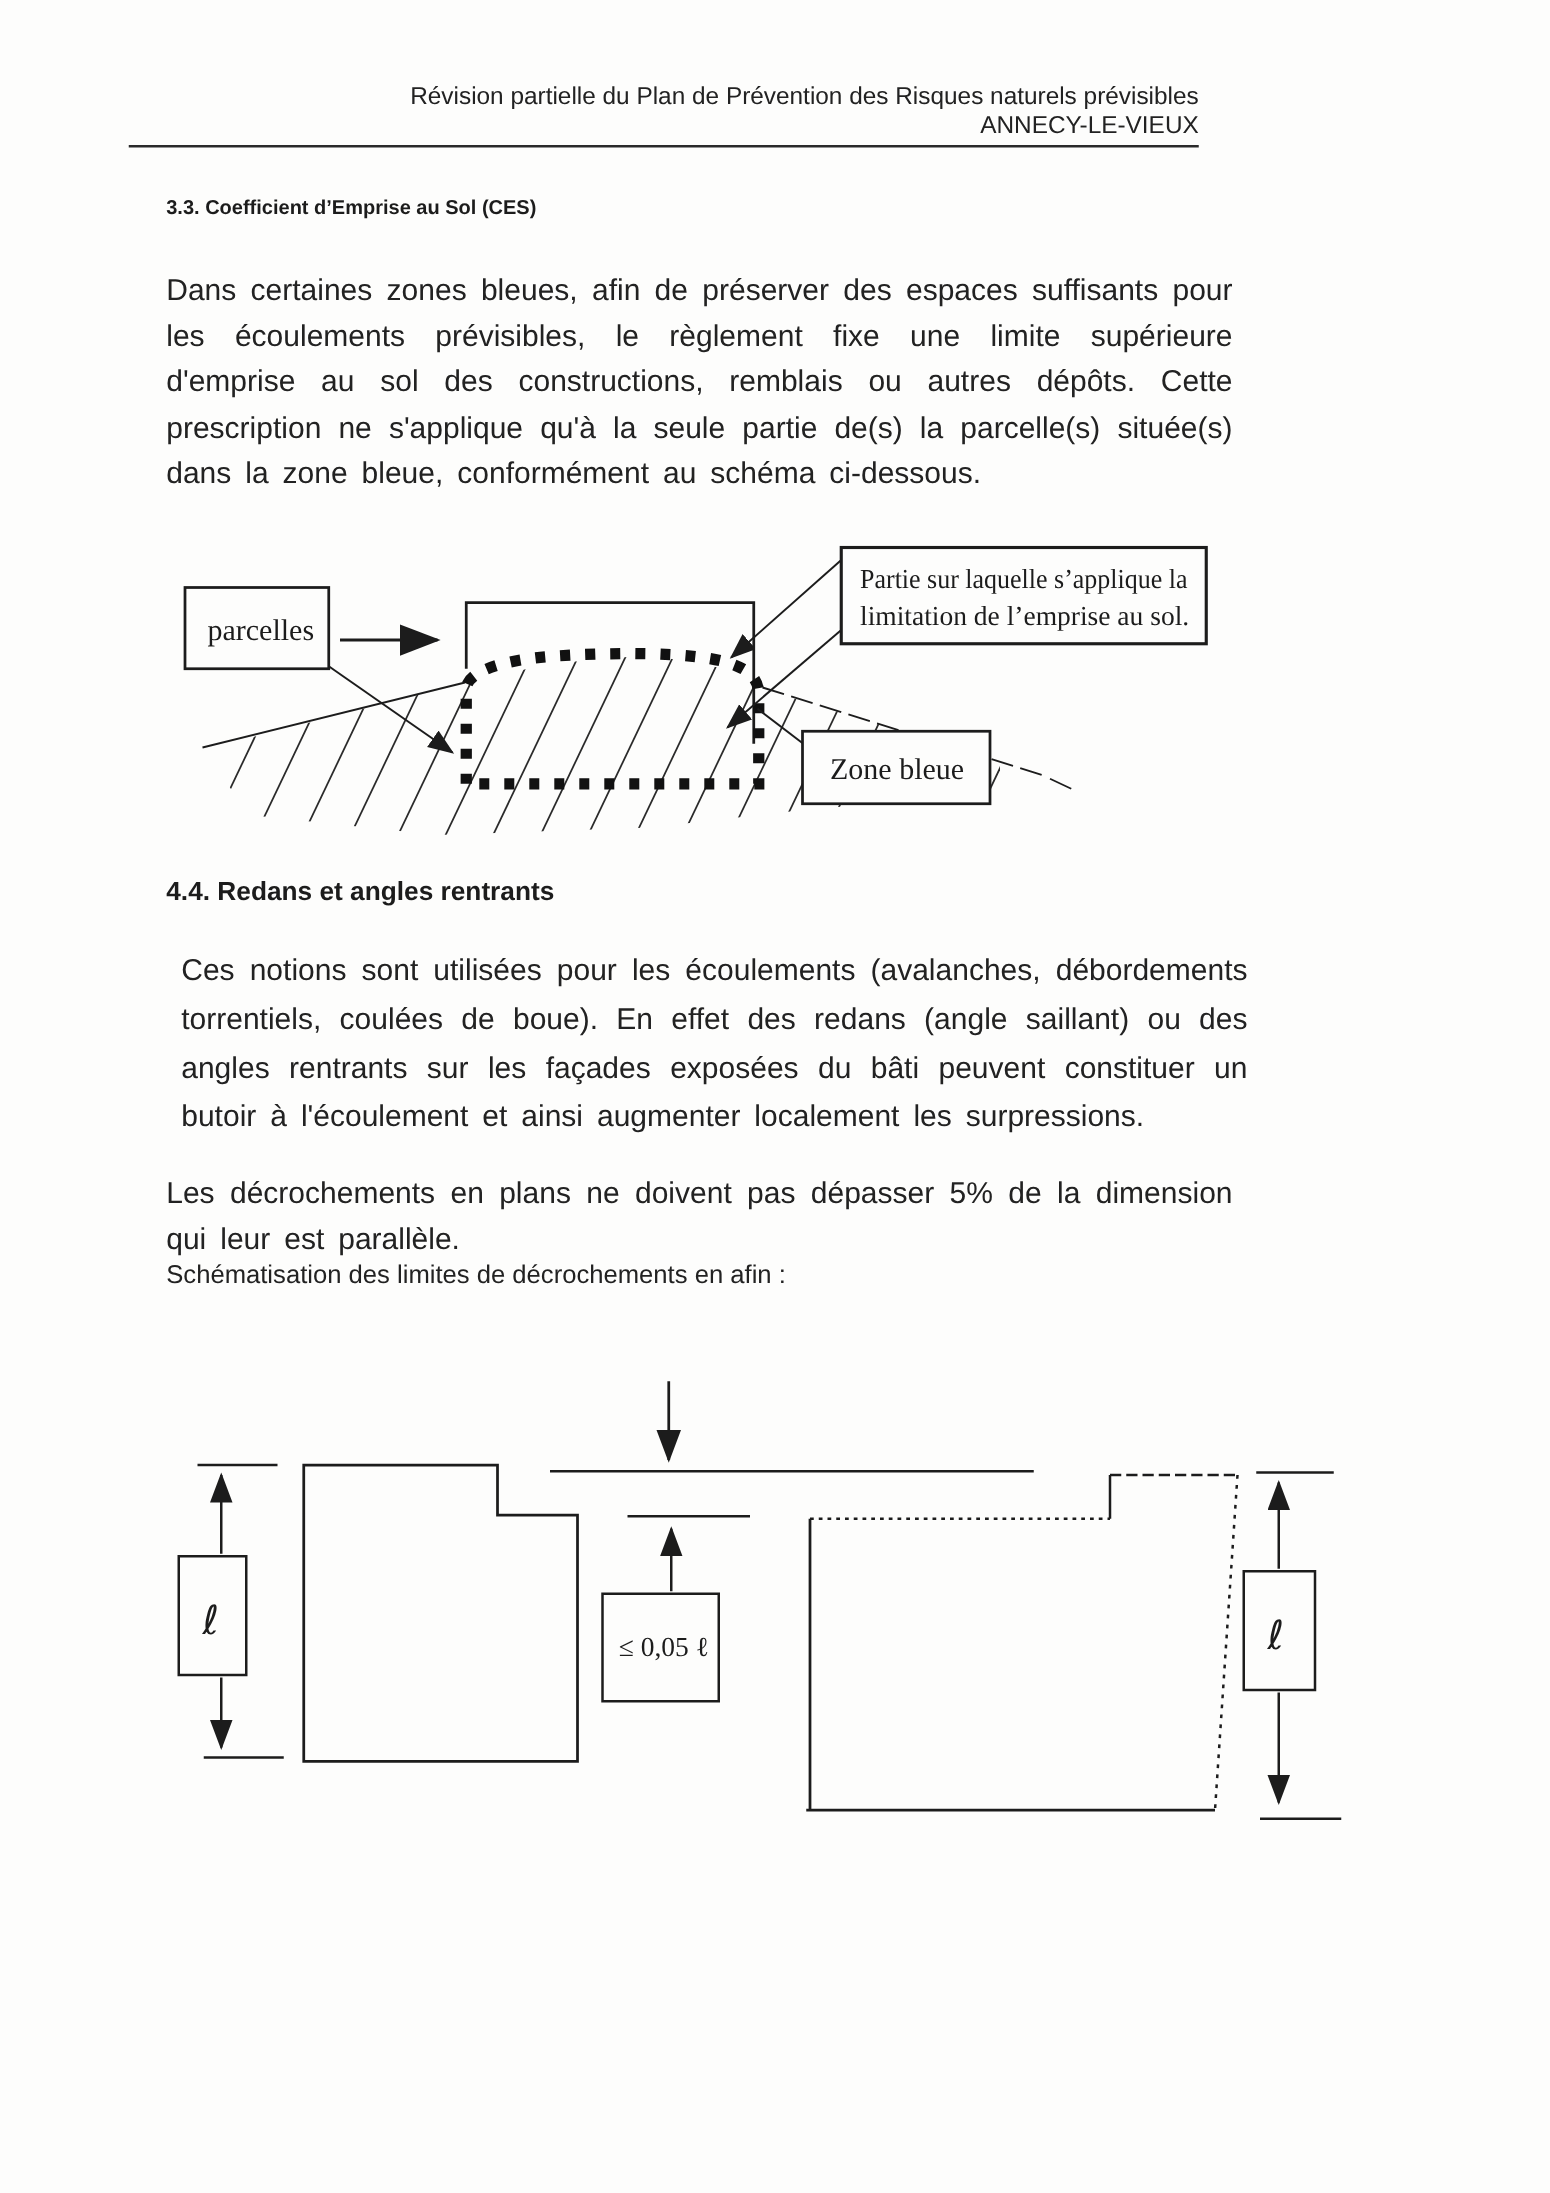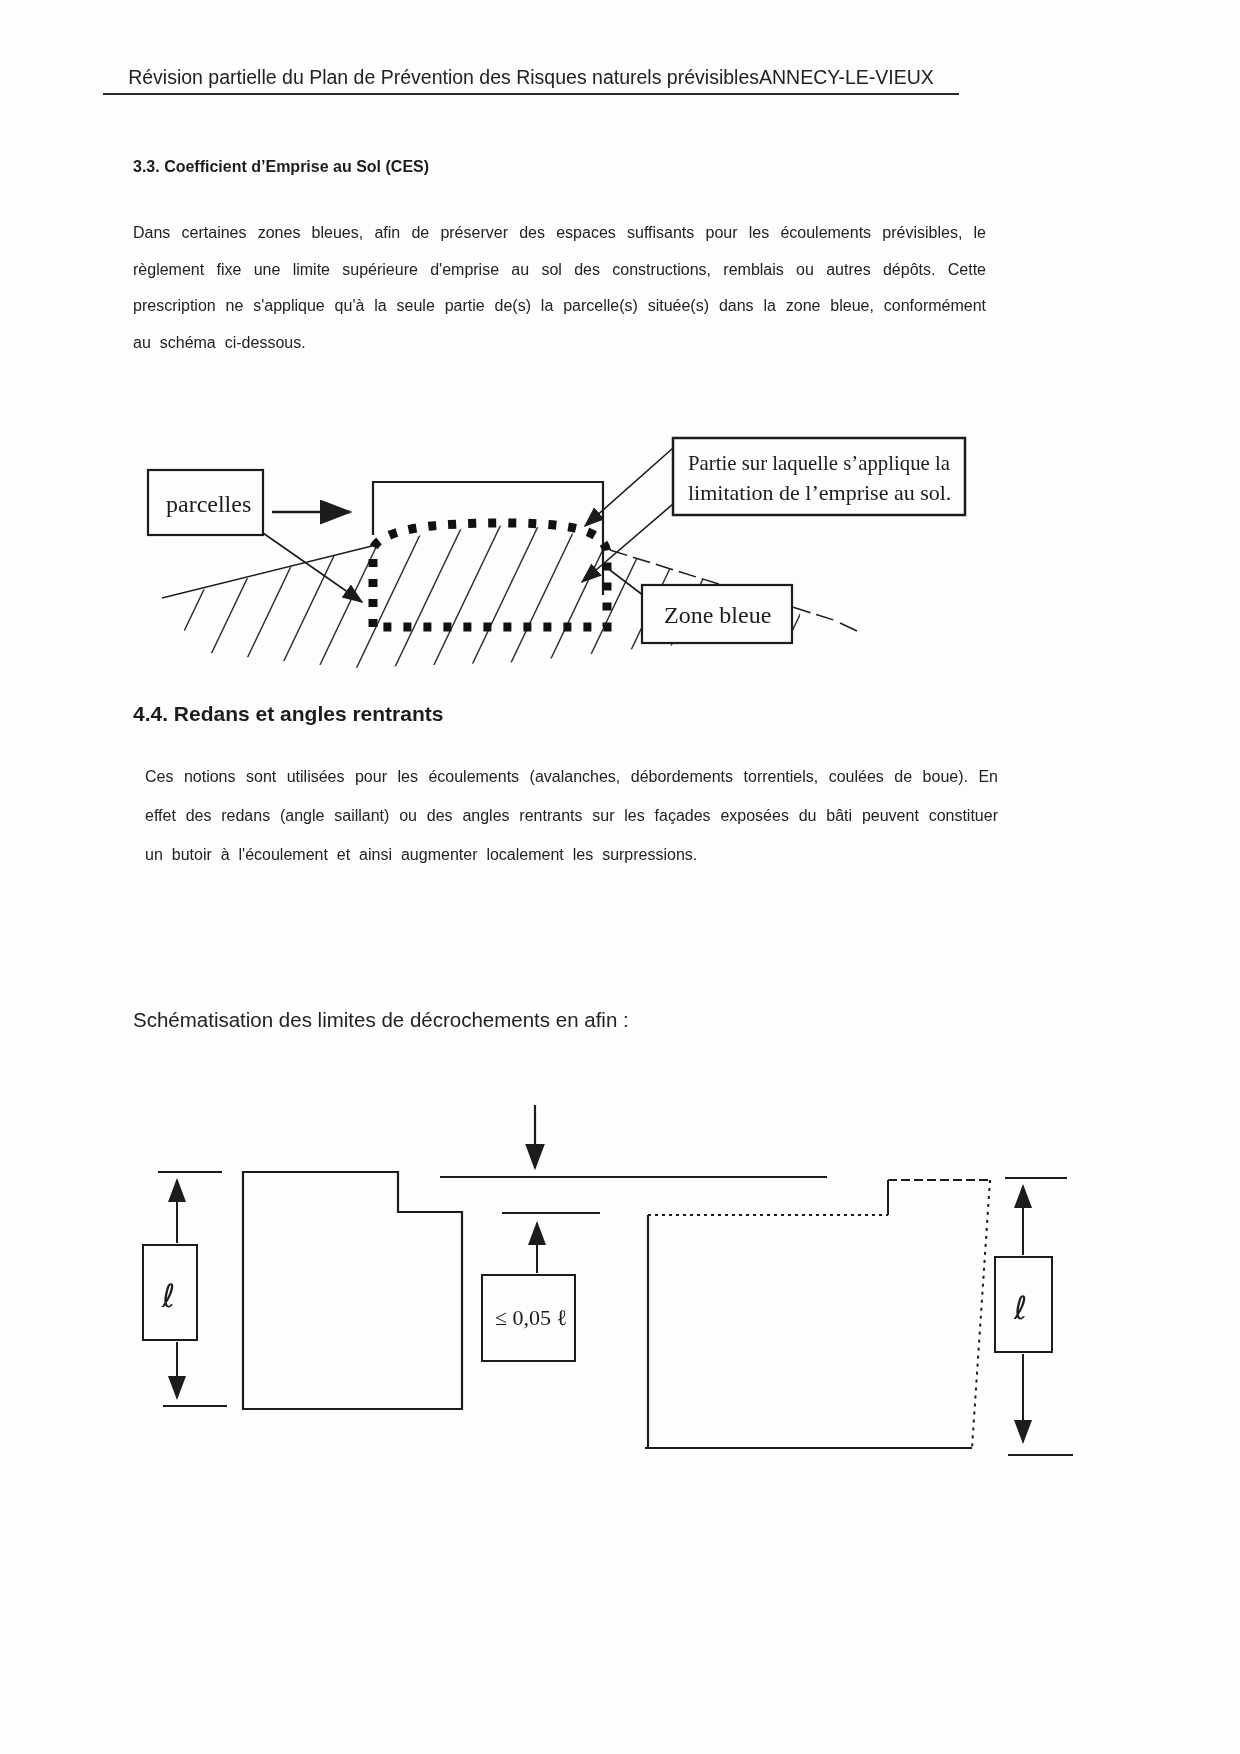--- a/index.html
+++ b/index.html
@@ -9,27 +9,27 @@
     margin:0 auto;
     background:#fdfdfc;
     color:#1c1c1c;
     font-family:"Liberation Sans", sans-serif;
     overflow:hidden;
   }
   .hdr{
     position:absolute;left:103px;top:66px;width:856px;
     display:flex;justify-content:center;align-items:flex-end;
     border-bottom:2px solid #2a2a2a;padding-bottom:4px;
-    font-size:19.5px;color:#222;
+    font-size:19.5px;color:#222;flex-direction:column;
   }
   .h33{position:absolute;left:133px;top:158px;font-size:16px;font-weight:bold;}
   .h34{position:absolute;left:133px;top:702px;font-size:21px;font-weight:bold;}
   .para{
     position:absolute;left:133px;width:853px;
-    font-size:16px;line-height:36.5px;
+    font-size:24px;line-height:36.5px;
     text-align:justify;word-spacing:4.5px;color:#222;
   }
   .p1{top:215px;}
   .p2{top:757px;line-height:39px;margin-left:12px;}
   .p3{top:936px;line-height:37px;}
   .cap{position:absolute;left:133px;top:1008px;font-size:20.5px;color:#222;}
   svg{position:absolute;}
   .svg1{left:100px;top:390px;}
   .svg2{left:100px;top:1080px;}
   svg text{fill:#1c1c1c;}
@@ -100,20 +100,21 @@
     <line x1="573" y1="58" x2="485" y2="136" stroke="#1c1c1c" stroke-width="1.6" marker-end="url(#arr1)"></line>
     <line x1="573" y1="114" x2="482" y2="192" stroke="#1c1c1c" stroke-width="1.6" marker-end="url(#arr1)"></line>
 
     <line x1="544" y1="206" x2="506" y2="177" stroke="#1c1c1c" stroke-width="1.6"></line>
     <rect x="542" y="195" width="150" height="58" fill="#fdfdfc" stroke="#1c1c1c" stroke-width="2.2"></rect>
     <text class="serif" x="564" y="233" font-size="24">Zone bleue</text>
   </svg>
 
   <div class="h34">4.4. Redans et angles rentrants</div>
   <div class="para p2">Ces notions sont utilisées pour les écoulements (avalanches, débordements torrentiels, coulées de boue). En effet des redans (angle saillant) ou des angles rentrants sur les façades exposées du bâti peuvent constituer un butoir à l'écoulement et ainsi augmenter localement les surpressions.</div>
+  <div class="para p3">Les décrochements en plans ne doivent pas dépasser 5% de la dimension qui leur est parallèle.</div>
   <div class="cap">Schématisation des limites de décrochements en afin :</div>
 
   <svg class="svg2" width="1040" height="395" viewBox="0 0 1040 395">
     <defs>
       <marker id="arr2" markerWidth="13" markerHeight="11" refX="11" refY="4.5" orient="auto">
         <path d="M0,0 L12,4.5 L0,9 Z" fill="#1c1c1c"></path>
       </marker>
     </defs>
 
     <line x1="435" y1="25" x2="435" y2="88" stroke="#1c1c1c" stroke-width="2.2" marker-end="url(#arr2)"></line>

